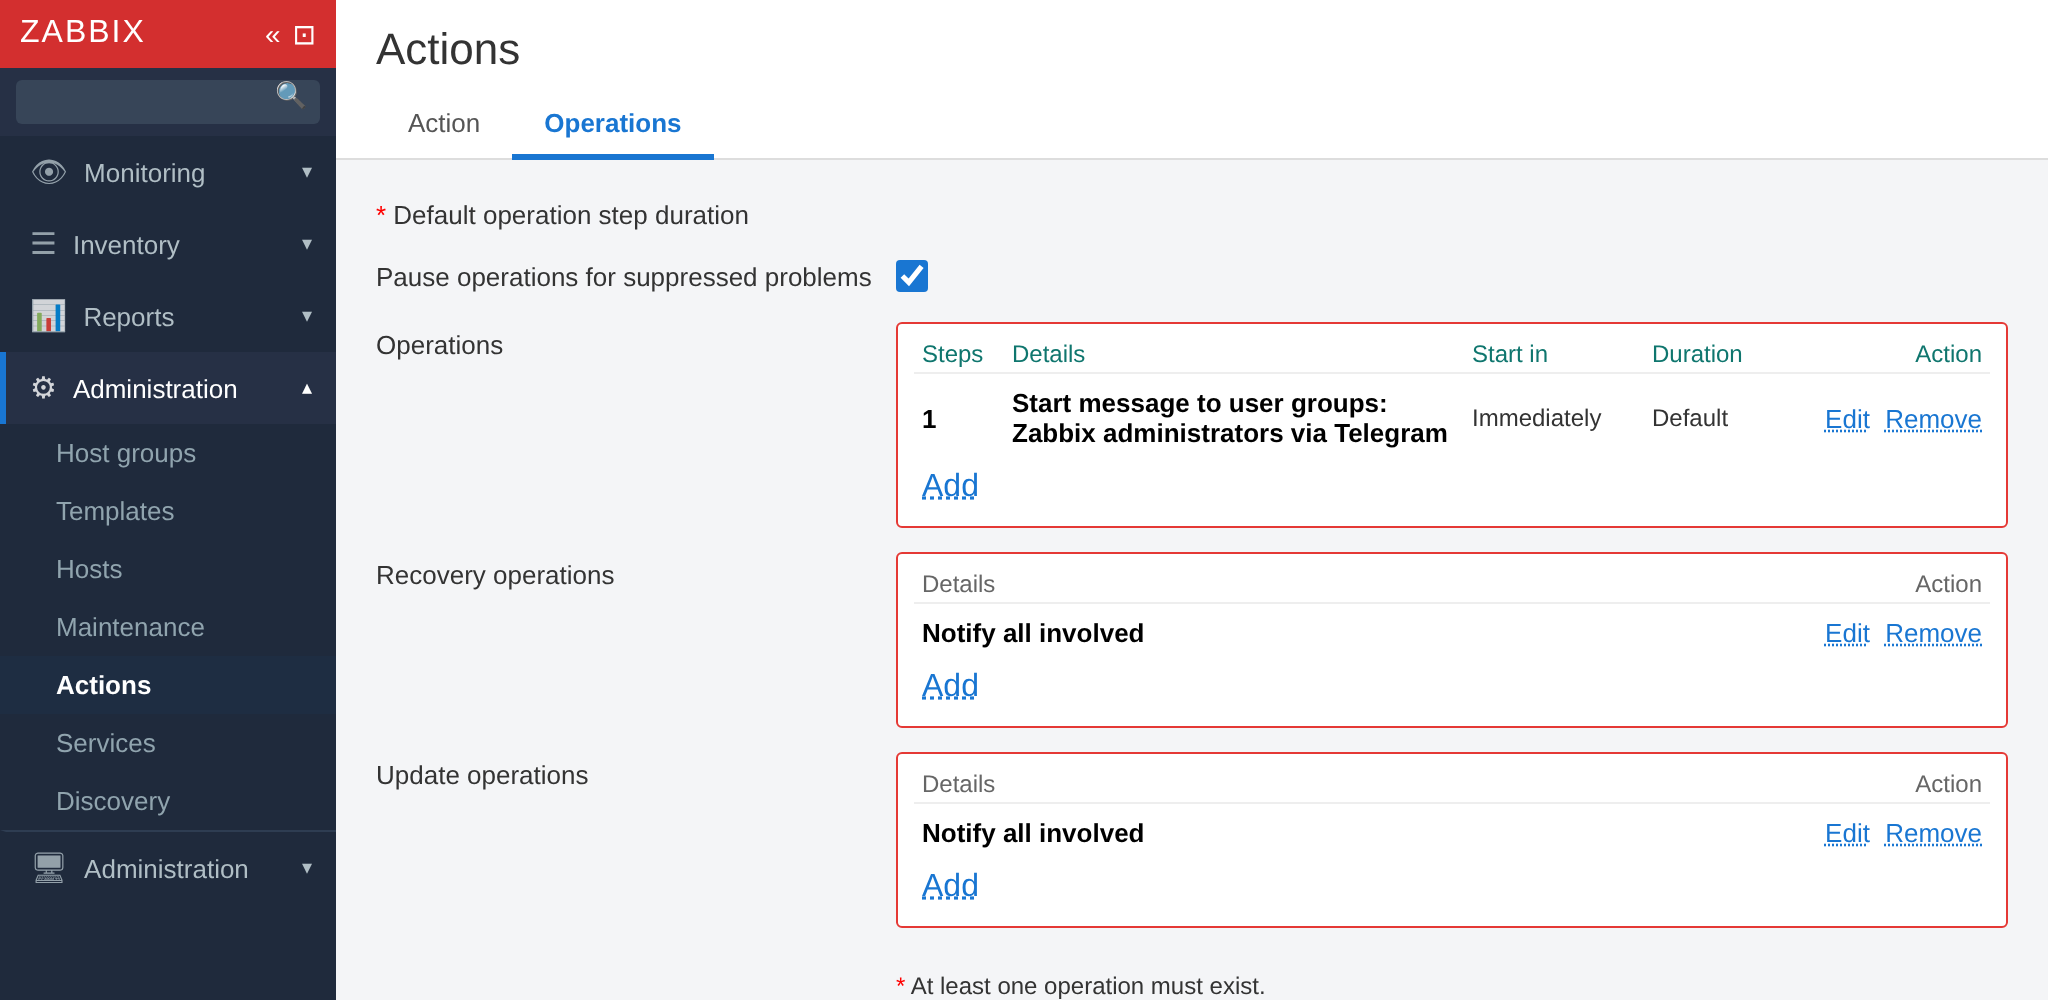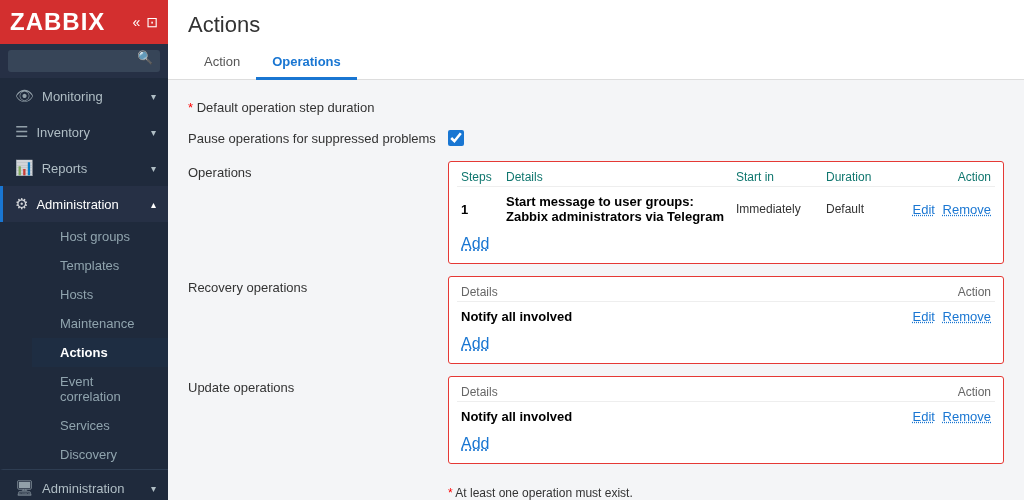--- a/index.html
+++ b/index.html
@@ -18,22 +18,22 @@
     }
     .sidebar-logo {
       background: #d32f2f;
       padding: 8px 10px;
       display: flex;
       align-items: center;
       justify-content: space-between;
     }
     .logo-text {
       color: white;
-      font-size: 24px;
-      font-weight: bold;
+      font-size: 16px;
+      font-weight: normal;
       letter-spacing: 1px;
     }
     .sidebar-icons {
       display: flex;
       gap: 6px;
       color: white;
       font-size: 14px;
     }
     .sidebar-search {
       padding: 6px 8px;
@@ -62,21 +62,20 @@
     .nav-item.active { color: white; background: #263045; border-left-color: #1976d2; }
     .nav-item .nav-icon { margin-right: 8px; font-size: 15px; opacity: 0.8; }
     .nav-item .nav-arrow { margin-left: auto; font-size: 10px; }
     .nav-sub-item {
       display: flex;
       align-items: flex-start;
       padding: 7px 12px 7px 28px;
       cursor: pointer;
       color: #90a4ae;
       font-size: 13px;
-      margin-left: 32px;
     }
     .nav-sub-item.active { color: white; background: #1e2d42; }
 
     
     #main {
       flex: 1;
       display: flex;
       flex-direction: column;
       background: #f4f5f7;
       overflow: hidden;
@@ -285,23 +284,20 @@
       <span>Templates</span>
     </div>
     <div class="nav-sub-item">
       <span>Hosts</span>
     </div>
     <div class="nav-sub-item">
       <span>Maintenance</span>
     </div>
     <div class="nav-sub-item active" style="color:white;font-weight:bold;">
       <span>Actions</span>
-    </div>
-    <div class="nav-sub-item">
-      <span>Event correlation</span>
     </div>
     <div class="nav-sub-item">
       <span>Services</span>
     </div>
     <div class="nav-sub-item">
       <span>Discovery</span>
     </div>
 
     <div class="nav-item" style="border-top:1px solid #2e3d52;">
       <span class="nav-icon">🖥</span>

